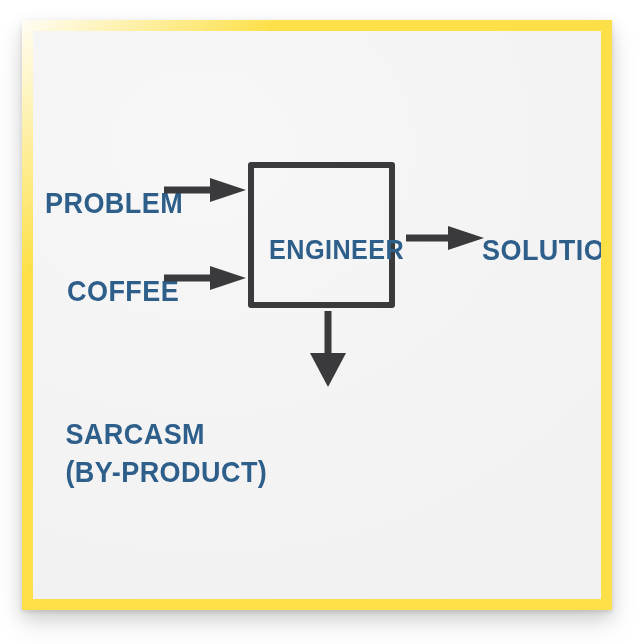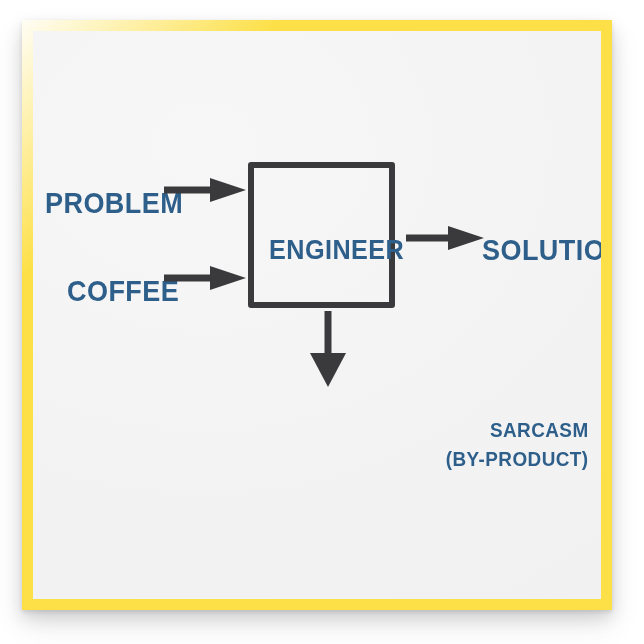--- a/index.html
+++ b/index.html
@@ -86,24 +86,24 @@
     left: 449px; top: 204px;
     font-size: 30px;
     transform: scaleX(0.90);
   }
   #label-engineer {
     left: 236px; top: 205px;
     font-size: 28px;
     transform: scaleX(0.90);
   }
   #label-sarcasm {
-    left: 16px; top: 388px;
+    left: 4px; top: 388px;
     width: 568px;
-    text-align: right;
-    font-size: 21px;
+    text-align: left;
+    font-size: 30px;
     white-space: nowrap;
     transform: none;
   }
   #label-sarcasm .line {
     display: block;
     transform: scaleX(0.90);
   }
   #label-sarcasm .line + .line { margin-top: 8px; }
 
   

